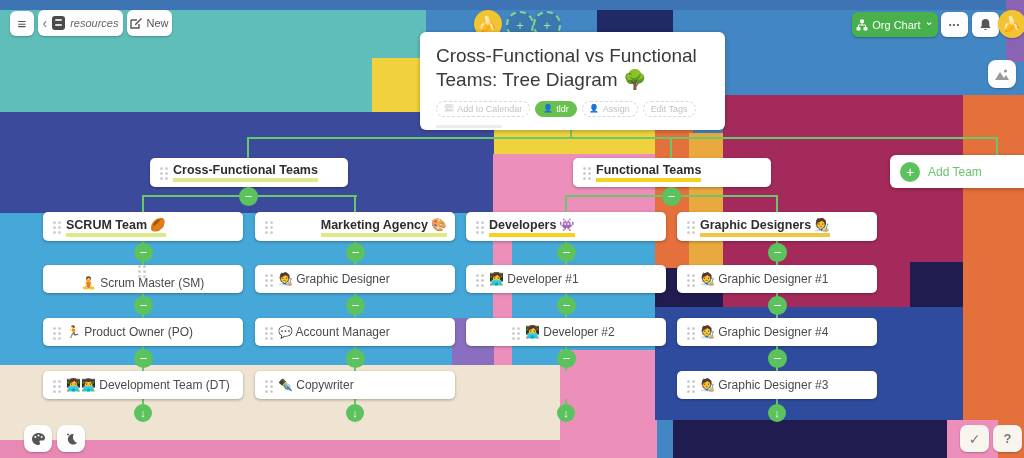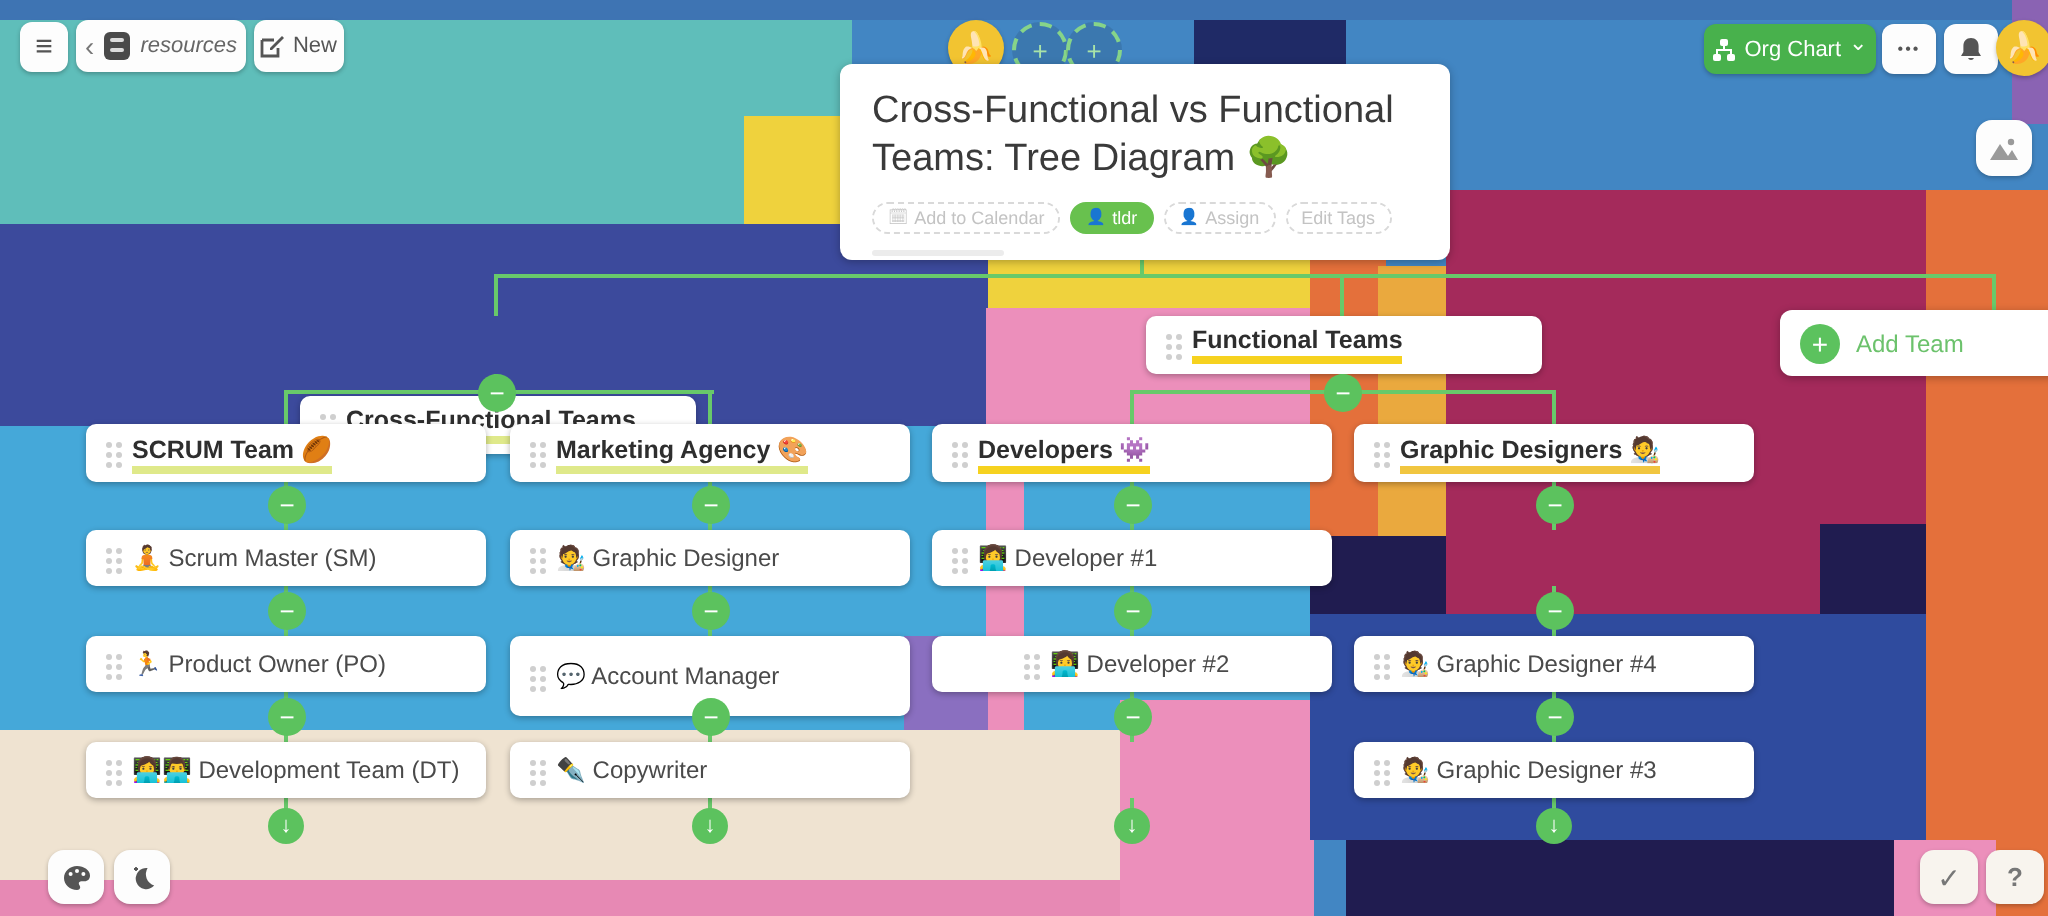--- a/index.html
+++ b/index.html
@@ -151,81 +151,85 @@
   <div class="acircle" style="left:346px;top:404px;">
       <span>↓</span>
     </div>
   <div class="acircle" style="left:557px;top:404px;">
       <span>↓</span>
     </div>
   <div class="acircle" style="left:768px;top:404px;">
       <span>↓</span>
     </div>
 
-  <div class="node" style="left:150px;top:158px;width:198px;height:29px;z-index:5;margin-top:40px;">
+  <div class="node" style="left:150px;top:158px;width:198px;height:29px;z-index:5;">
     <span class="handle"></span>
     <span class="nlabel bold u-lime">Cross-Functional Teams</span>
   </div>
   <div class="node" style="left:573px;top:158px;width:198px;height:29px;z-index:5;">
     <span class="handle"></span>
     <span class="nlabel bold u-yellow">Functional Teams</span>
   </div>
 
   <div class="node" style="left:43px;top:212px;width:200px;height:29px;z-index:5;">
     <span class="handle"></span>
     <span class="nlabel bold u-lime">SCRUM Team 🏉</span>
   </div>
-  <div class="node" style="left:255px;top:212px;width:200px;height:29px;z-index:5;">
+  <div class="node" style="left:255px;top:212px;width:200px;height:29px;z-index:5;justify-content:space-between;">
     <span class="handle"></span>
     <span class="nlabel bold u-lime">Marketing Agency 🎨</span>
   </div>
   <div class="node" style="left:677px;top:212px;width:200px;height:29px;z-index:5;">
     <span class="handle"></span>
     <span class="nlabel bold u-amber">Graphic Designers 🧑‍🎨</span>
   </div>
   <div class="node" style="left:466px;top:212px;width:200px;height:29px;z-index:5;">
     <span class="handle"></span>
     <span class="nlabel bold u-yellow">Developers 👾</span>
   </div>
 
-  <div class="node" style="left:43px;top:265px;width:200px;height:28px;z-index:5;">
+  <div class="node" style="left:43px;top:265px;width:200px;height:28px;z-index:5;flex-direction:column;">
     <span class="handle"></span>
     <span class="nlabel">🧘 Scrum Master (SM)</span>
   </div>
   <div class="node" style="left:43px;top:318px;width:200px;height:28px;z-index:5;">
     <span class="handle"></span>
     <span class="nlabel">🏃 Product Owner (PO)</span>
   </div>
   <div class="node" style="left:43px;top:371px;width:200px;height:28px;z-index:5;">
     <span class="handle"></span>
     <span class="nlabel">👩‍💻👨‍💻 Development Team (DT)</span>
   </div>
 
   <div class="node" style="left:255px;top:265px;width:200px;height:28px;z-index:5;">
     <span class="handle"></span>
     <span class="nlabel">🧑‍🎨 Graphic Designer</span>
   </div>
-  <div class="node" style="left:255px;top:318px;width:200px;height:40px;z-index:5;">
+  <div class="node" style="left:255px;top:318px;width:200px;height:28px;z-index:5;">
     <span class="handle"></span>
     <span class="nlabel">💬 Account Manager</span>
   </div>
   <div class="node" style="left:255px;top:371px;width:200px;height:28px;z-index:5;">
     <span class="handle"></span>
     <span class="nlabel">✒️ Copywriter</span>
   </div>
 
   <div class="node" style="left:466px;top:265px;width:200px;height:28px;z-index:5;">
     <span class="handle"></span>
     <span class="nlabel">👩‍💻 Developer #1</span>
   </div>
   <div class="node" style="left:466px;top:318px;width:200px;height:28px;z-index:5;padding-left:44px;">
     <span class="handle"></span>
     <span class="nlabel">👩‍💻 Developer #2</span>
   </div>
 
+  <div class="node" style="left:677px;top:265px;width:200px;height:28px;z-index:5;">
+    <span class="handle"></span>
+    <span class="nlabel">🧑‍🎨 Graphic Designer #1</span>
+  </div>
   <div class="node" style="left:677px;top:318px;width:200px;height:28px;z-index:5;">
     <span class="handle"></span>
     <span class="nlabel">🧑‍🎨 Graphic Designer #4</span>
   </div>
   <div class="node" style="left:677px;top:371px;width:200px;height:28px;z-index:5;">
     <span class="handle"></span>
     <span class="nlabel">🧑‍🎨 Graphic Designer #3</span>
   </div>
 
   <div class="card" style="left:890px;top:155px;width:140px;height:33px;display:flex;align-items:center;gap:8px;padding-left:10px;box-sizing:border-box;z-index:5;">

